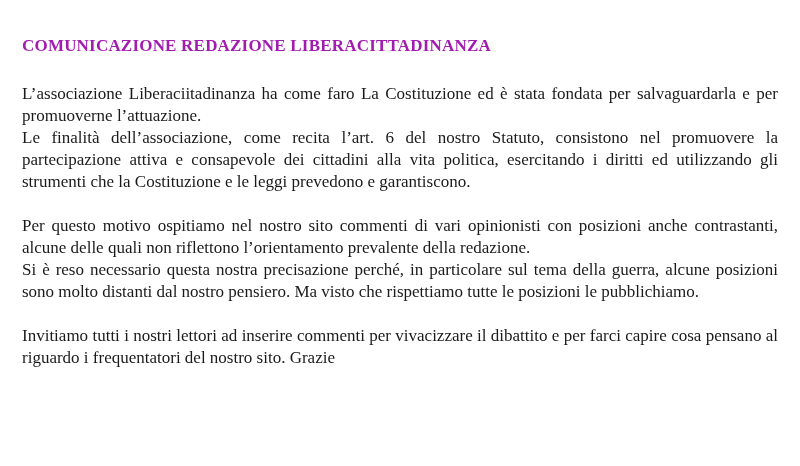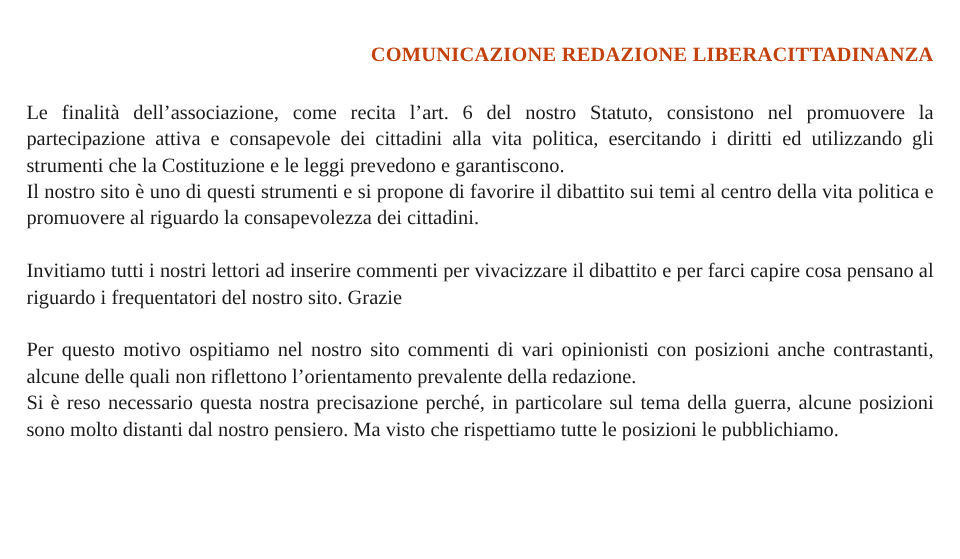--- a/index.html
+++ b/index.html
@@ -15,47 +15,47 @@
     box-sizing: border-box;
     padding: 36px 22px 0 22px;
     font-family: "Liberation Serif", "DejaVu Serif", serif;
     color: #1a1a1a;
     overflow: hidden;
   }
   .doc-title {
     margin: 0 0 27px 0;
     font-size: 17px;
     font-weight: bold;
-    text-align: right;
+    text-align: left;
     letter-spacing: 0.2px;
-    color: #c2410c;
+    color: #a21caf;
   }
   .block {
     margin: 0 0 22px 0;
   }
   .block p {
     margin: 0;
     font-size: 17px;
     line-height: 22px;
     text-align: justify;
     text-justify: inter-word;
   }
 </style>
 </head>
 <body>
 
 <div class="page">
   <h1 class="doc-title">COMUNICAZIONE REDAZIONE LIBERACITTADINANZA</h1>
 
   <div class="block">
+    <p>L’associazione Liberaciitadinanza ha come faro La Costituzione ed è stata fondata per salvaguardarla e per promuoverne l’attuazione.</p>
     <p>Le finalità dell’associazione, come recita l’art. 6 del nostro Statuto, consistono nel promuovere la partecipazione attiva e consapevole dei cittadini alla vita politica, esercitando i diritti ed utilizzando gli strumenti che la Costituzione e le leggi prevedono e garantiscono.</p>
-    <p>Il nostro sito è uno di questi strumenti e si propone di favorire il dibattito sui temi al centro della vita politica e promuovere al riguardo la consapevolezza dei cittadini.</p>
-  </div>
-
-  <div class="block">
-    <p>Invitiamo tutti i nostri lettori ad inserire commenti per vivacizzare il dibattito e per farci capire cosa pensano al riguardo i frequentatori del nostro sito. Grazie</p>
   </div>
 
   <div class="block">
     <p>Per questo motivo ospitiamo nel nostro sito commenti di vari opinionisti con posizioni anche contrastanti, alcune delle quali non riflettono l’orientamento prevalente della redazione.</p>
     <p>Si è reso necessario questa nostra precisazione perché, in particolare sul tema della guerra, alcune posizioni sono molto distanti dal nostro pensiero. Ma visto che rispettiamo tutte le posizioni le pubblichiamo.</p>
   </div>
+
+  <div class="block">
+    <p>Invitiamo tutti i nostri lettori ad inserire commenti per vivacizzare il dibattito e per farci capire cosa pensano al riguardo i frequentatori del nostro sito. Grazie</p>
+  </div>
 </div>
 
 </body></html>

